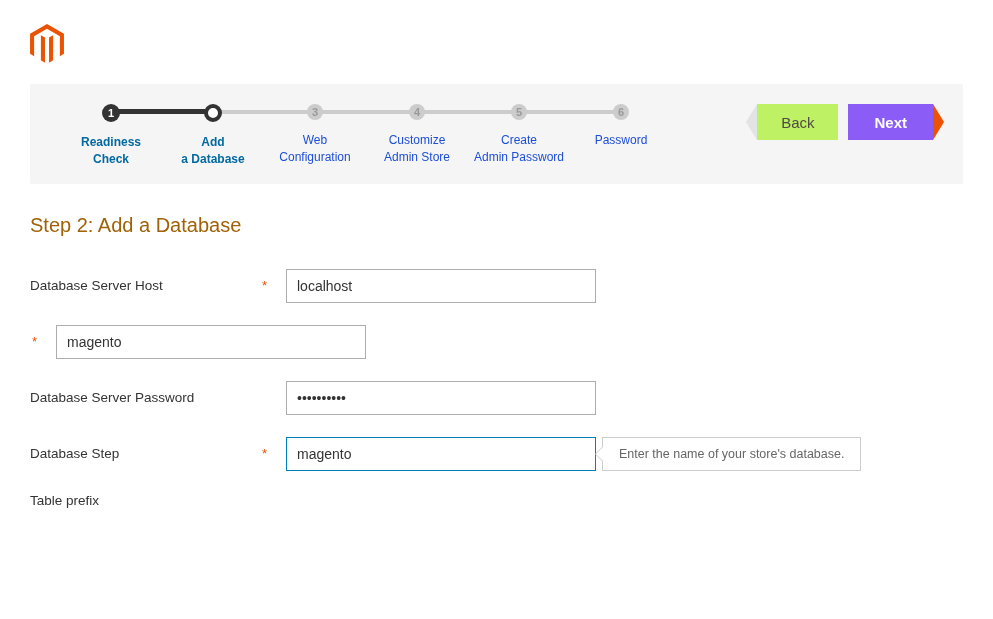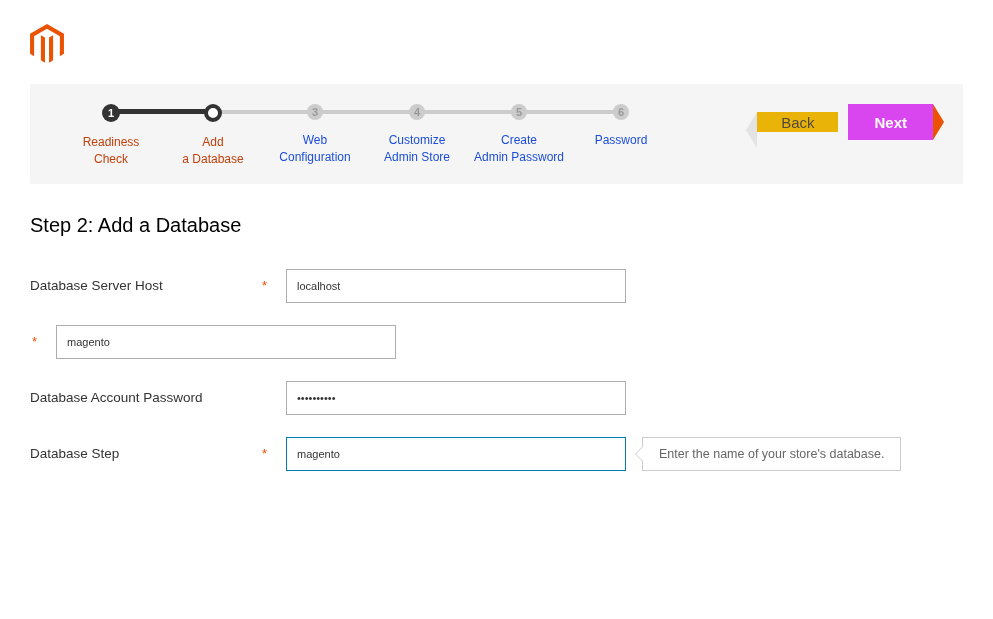--- a/index.html
+++ b/index.html
@@ -69,22 +69,22 @@
     .step-label {
       margin-top: 12px;
       font-size: 12px;
       color: #1d4ed8;
       text-align: center;
       line-height: 1.4;
       white-space: pre-line;
     }
     
     .step.active .step-label, .step.completed .step-label {
-      color: #c2410c;
-      font-weight: 400;
+      color: #0369a1;
+      font-weight: 700;
     }
     
     .step-line {
       position: absolute;
       top: 8px;
       height: 4px;
       background: #ccc;
       z-index: 1;
     }
     .step-line.done {
@@ -95,44 +95,44 @@
     
     .nav-buttons {
       display: flex;
       gap: 10px;
       align-items: center;
       padding-top: 2px;
     }
     
     .btn-back {
       padding: 8px 24px;
-      background: #eab308;
+      background: #bef264;
       border: none;
       color: #514943;
       font-size: 15px;
       font-weight: 400;
       cursor: pointer;
       position: relative;
-      height: 20px;
+      height: 36px;
       display: flex;
       align-items: center;
     }
     .btn-back::before {
       content: "";
       position: absolute;
       left: -11px;
       top: 0;
       border-top: 18px solid transparent;
       border-bottom: 18px solid transparent;
       border-right: 11px solid #e3e3e3;
     }
     
     .btn-next {
       padding: 8px 26px;
-      background: #d946ef;
+      background: #8b5cf6;
       border: none;
       color: #fff;
       font-size: 15px;
       font-weight: 600;
       cursor: pointer;
       position: relative;
       height: 36px;
       display: flex;
       align-items: center;
     }
@@ -144,21 +144,21 @@
       border-top: 18px solid transparent;
       border-bottom: 18px solid transparent;
       border-left: 11px solid #eb5202;
     }
     
     .content { padding: 30px 30px 0 30px; }
     
     .step-title {
       font-size: 20px;
       font-weight: 400;
-      color: #000000;
+      color: #a16207;
       margin-bottom: 32px;
     }
     
     .form-row {
       display: flex;
       align-items: center;
       margin-bottom: 22px;
       position: relative;
     }
     
@@ -173,36 +173,36 @@
     .required-asterisk {
       color: #eb5202;
       margin-left: 2px;
       margin-right: 14px;
       font-size: 13px;
       width: 10px;
       display: inline-block;
     }
     
     .form-input {
-      width: 340px;
+      width: 310px;
       height: 34px;
       padding: 6px 10px;
       border: 1px solid #adadad;
-      font-size: 11px;
+      font-size: 14px;
       color: #333;
     }
     .form-input.focused {
       border: 1px solid #007dbd;
       outline: none;
     }
     .form-input::placeholder { color: #999; }
     
     .tooltip {
       position: absolute;
-      left: 612px;
+      left: 572px;
       background: #fff;
       border: 1px solid #ccc;
       padding: 9px 16px;
       font-size: 12.5px;
       color: #666;
       white-space: nowrap;
     }
     .tooltip::before {
       content: "";
       position: absolute;
@@ -286,30 +286,31 @@
       <span class="required-asterisk">*</span>
       <input class="form-input" type="text" value="localhost" style="">
     </div>
 
     <div class="form-row">
       <span class="required-asterisk">*</span>
       <input class="form-input" type="text" value="magento" style="">
     </div>
 
     <div class="form-row">
-      <label class="form-label">Database Account Password</label>
+      <label class="form-label">Database Server Password</label>
       <span class="required-asterisk" style="visibility:hidden">*</span>
       <input class="form-input" type="text" value="••••••••••" style="">
     </div>
 
     <div class="form-row">
       <label class="form-label">Database Step</label>
       <span class="required-asterisk">*</span>
       <input class="form-input focused" type="text" value="magento" style="">
       <div class="tooltip">Enter the name of your store's database.</div>
     </div>
 
     <div class="form-row">
+      <label class="form-label">Table prefix</label>
       <span class="required-asterisk" style="visibility:hidden">*</span>
     </div>
 
   </div>
 </div>
 
 </body></html>

